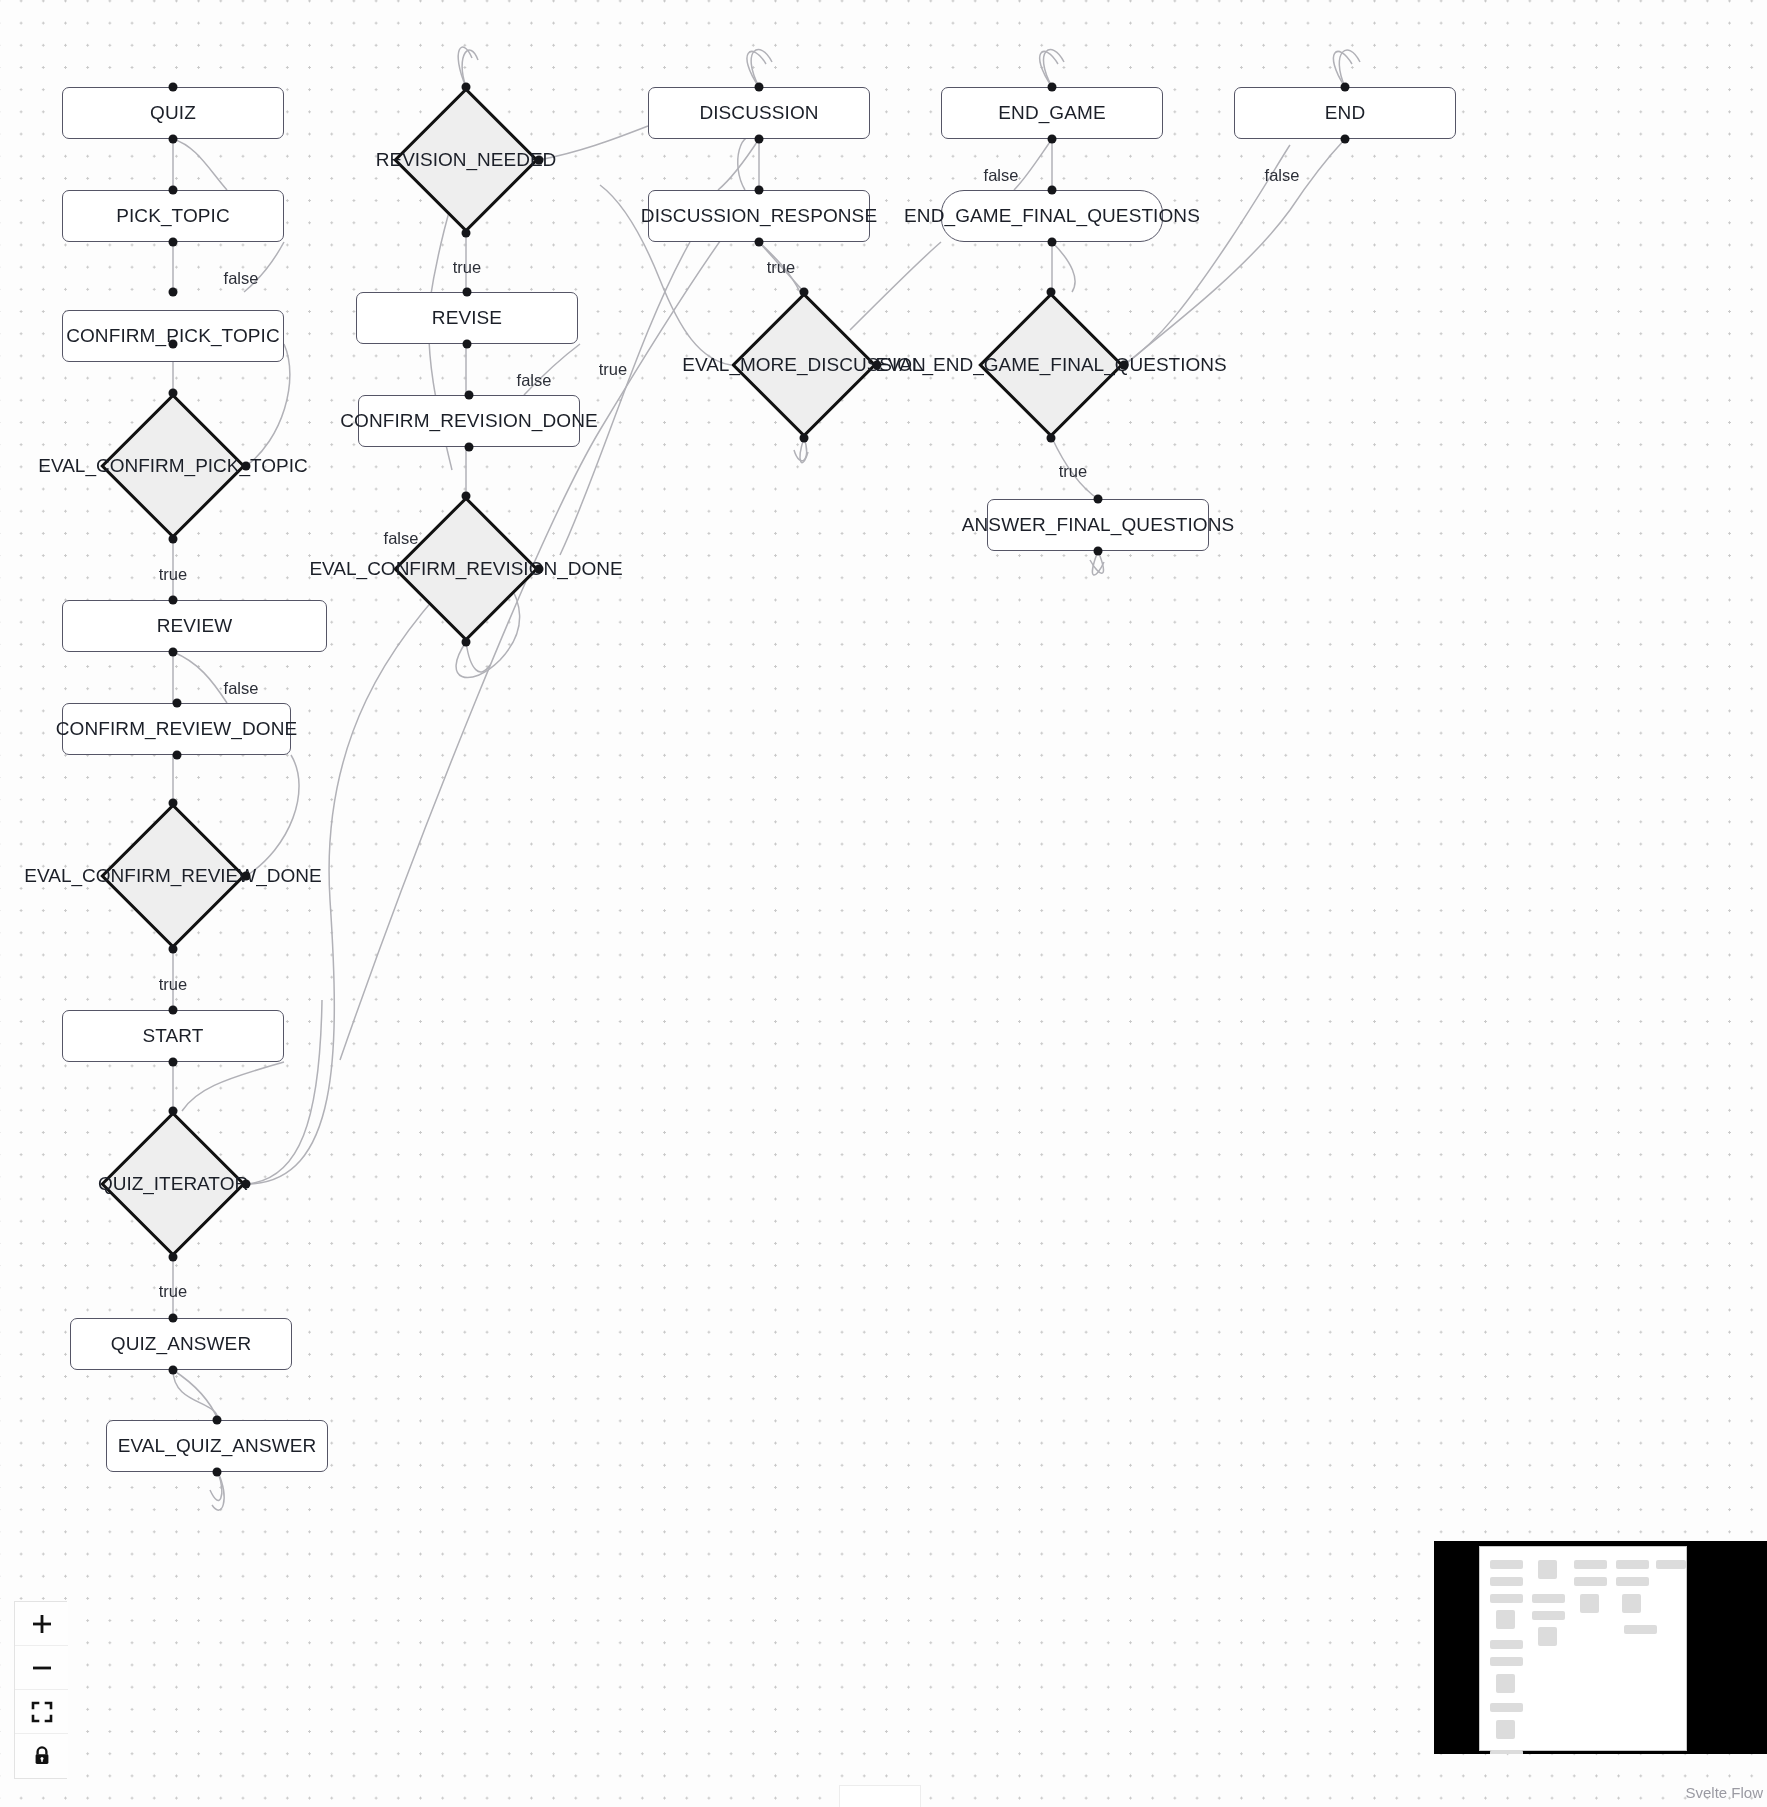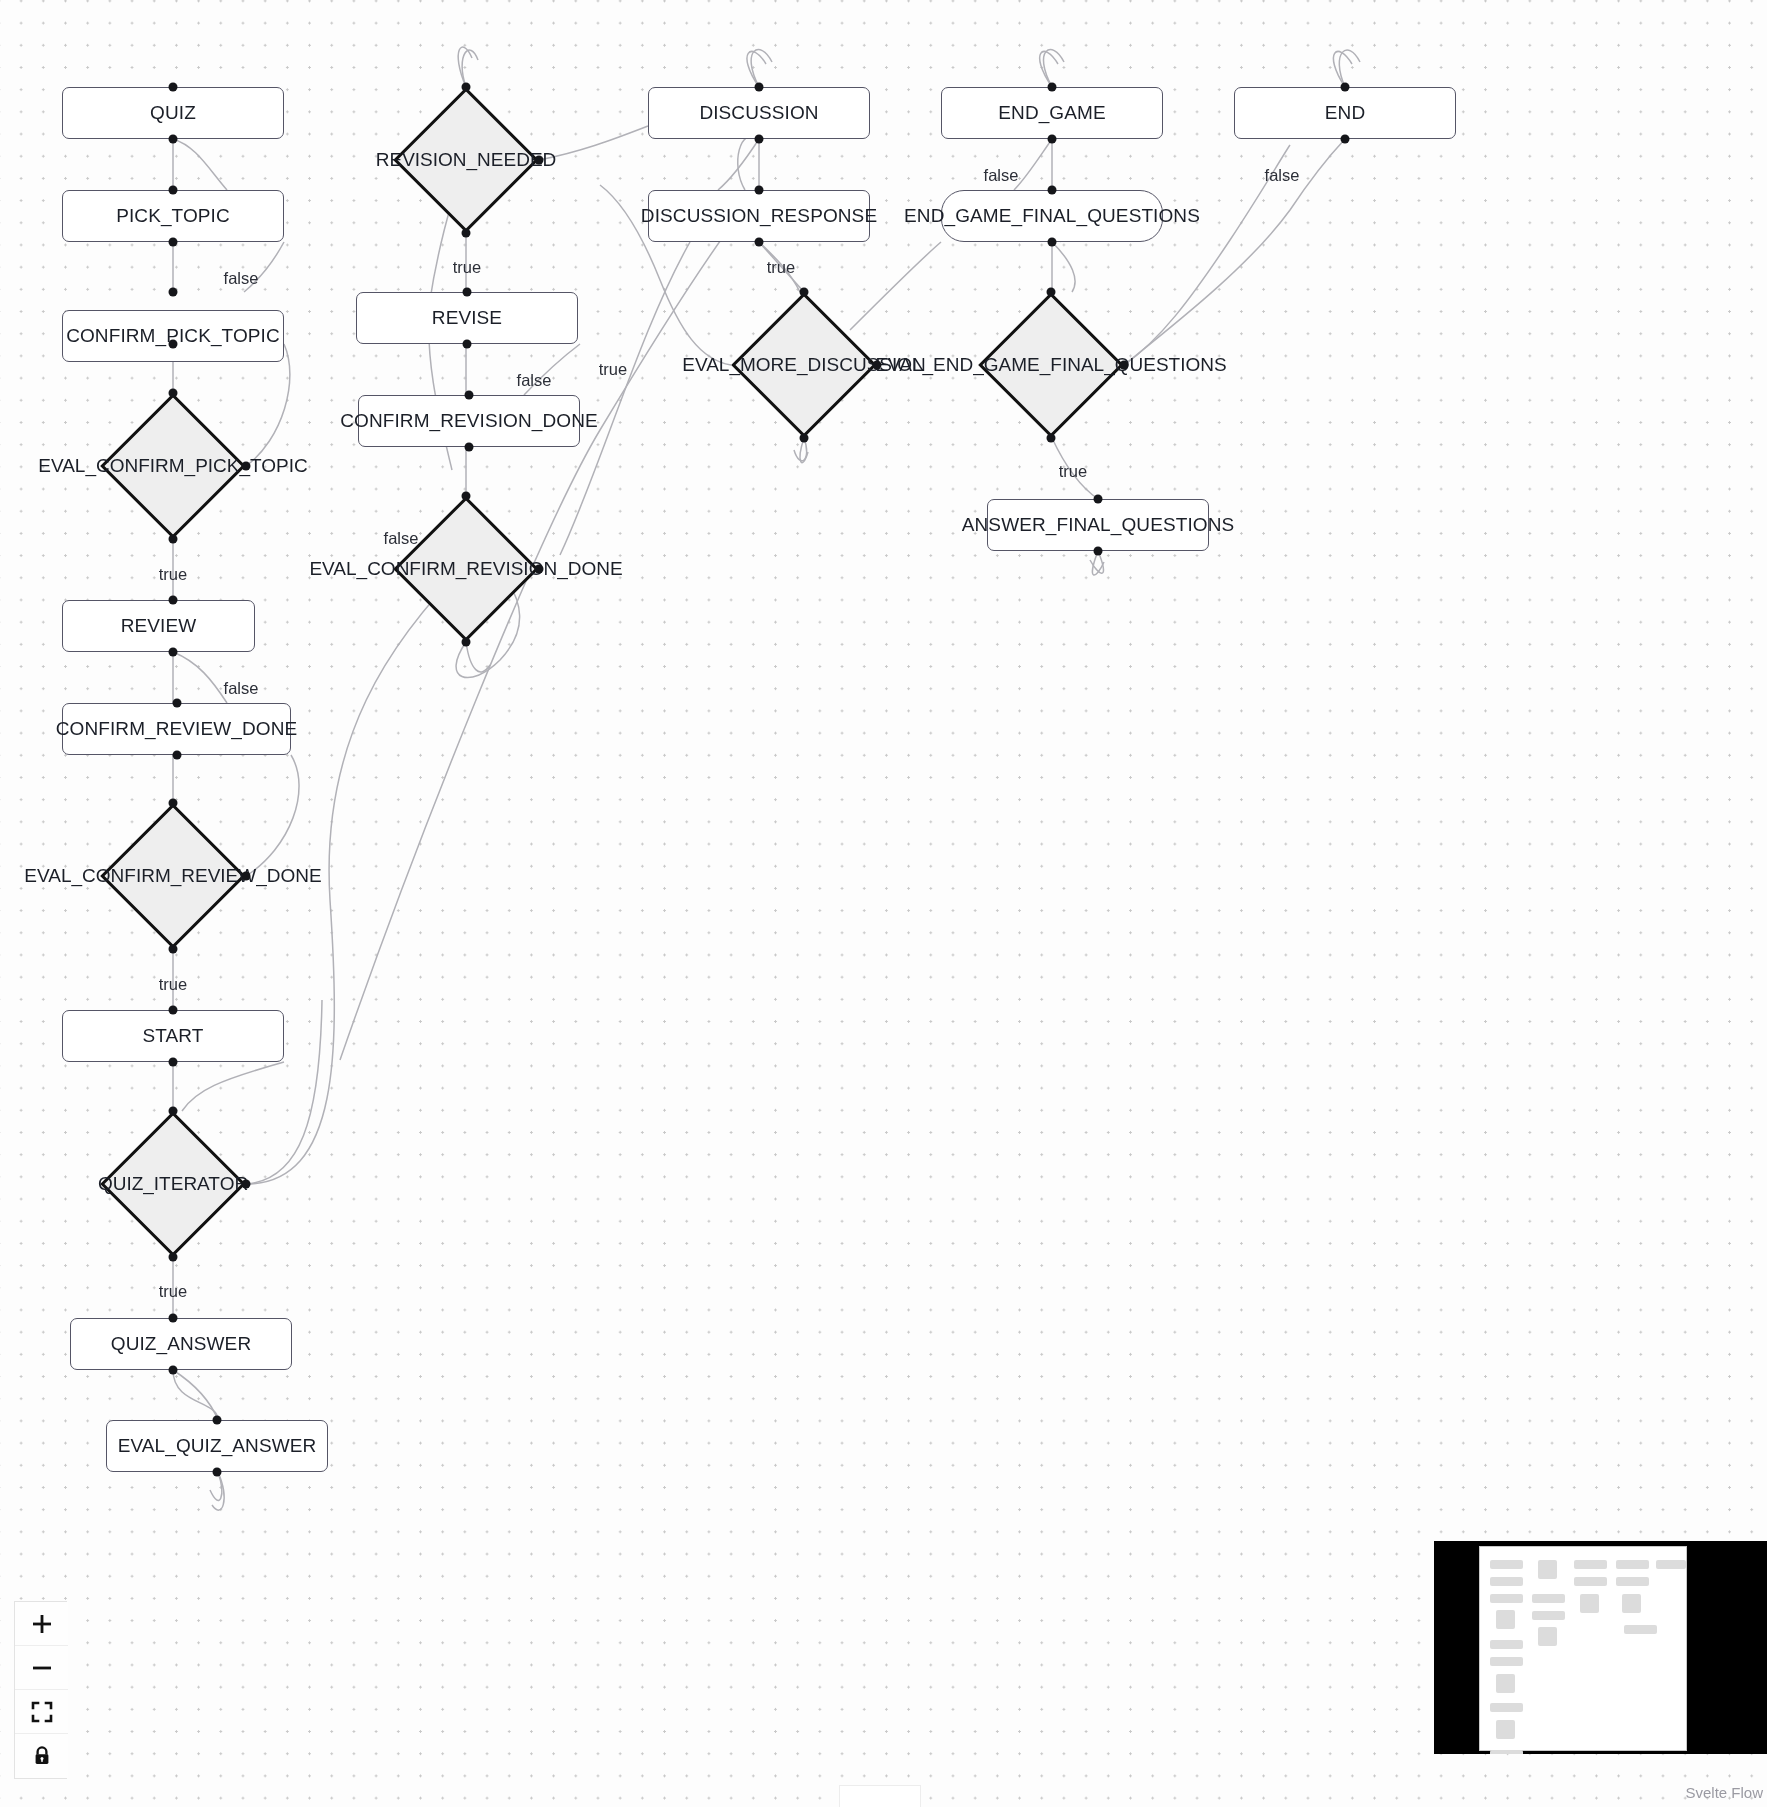--- a/index.html
+++ b/index.html
@@ -229,21 +229,21 @@
       <div class="node node-rect" style="left: 62px; top: 190px; width: 222px; height: 52px;">
         <span>PICK_TOPIC</span>
       </div>
       <div class="node node-rect" style="left: 62px; top: 310px; width: 222px; height: 52px;">
         <span>CONFIRM_PICK_TOPIC</span>
       </div>
       <div class="node node-diamond" style="left: 100px; top: 393px; width: 146px; height: 146px;">
         <div class="dia-shape" style="width: 103px; height: 103px;"></div>
         <span class="dia-label">EVAL_CONFIRM_PICK_TOPIC</span>
       </div>
-      <div class="node node-rect" style="left: 62px; top: 600px; width: 193px; height: 52px;">
+      <div class="node node-rect" style="left: 62px; top: 600px; width: 265px; height: 52px;">
         <span>REVIEW</span>
       </div>
       <div class="node node-rect" style="left: 62px; top: 703px; width: 229px; height: 52px;">
         <span>CONFIRM_REVIEW_DONE</span>
       </div>
       <div class="node node-diamond" style="left: 100px; top: 803px; width: 146px; height: 146px;">
         <div class="dia-shape" style="width: 103px; height: 103px;"></div>
         <span class="dia-label">EVAL_CONFIRM_REVIEW_DONE</span>
       </div>
       <div class="node node-rect" style="left: 62px; top: 1010px; width: 222px; height: 52px;">

